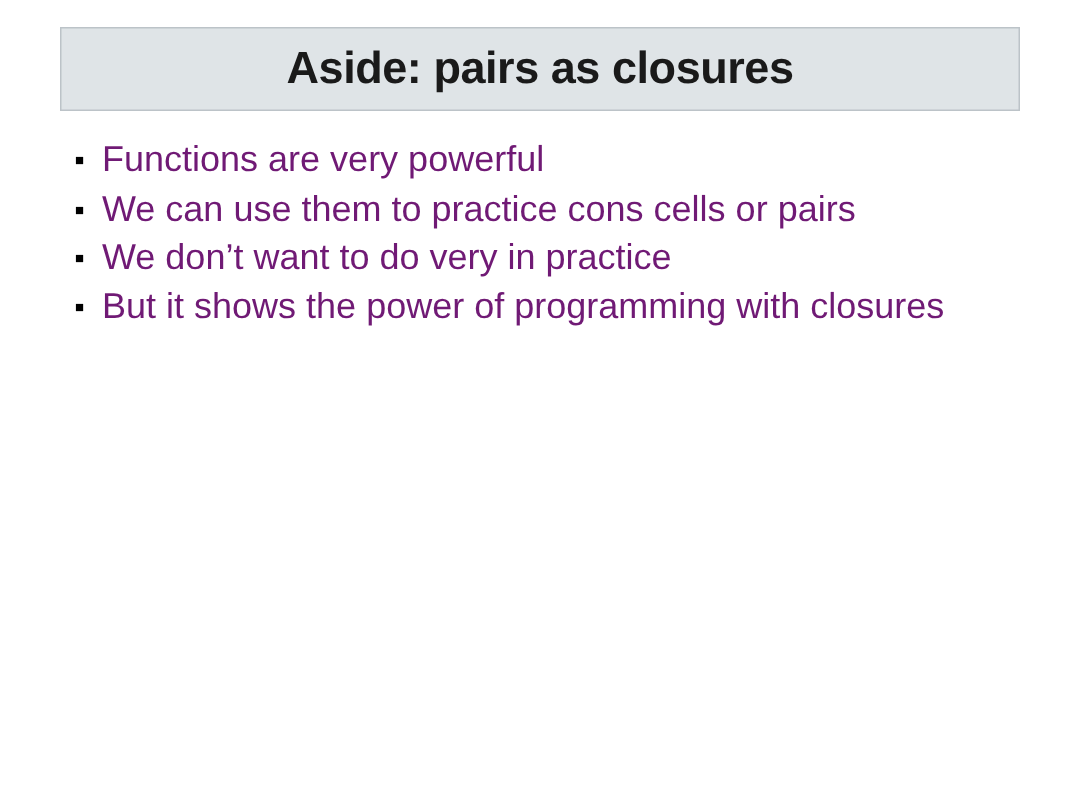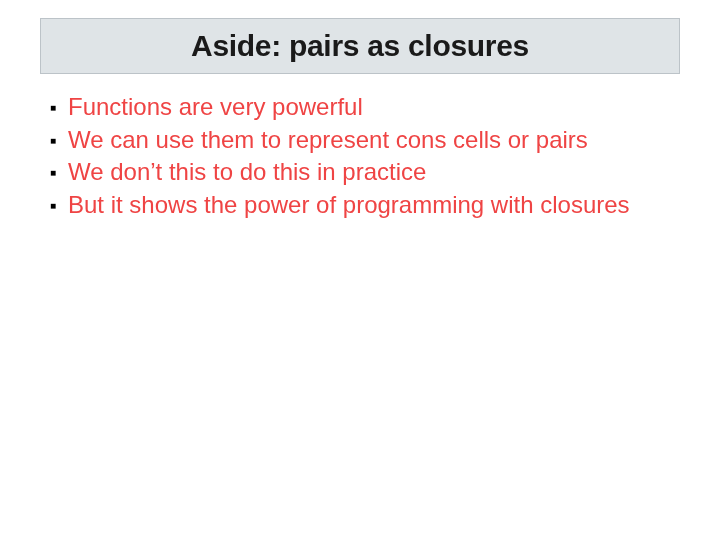--- a/index.html
+++ b/index.html
@@ -30,21 +30,21 @@
   .content {
     margin-top: 18px;
     padding-left: 6px;
   }
   ul.bullets {
     list-style: none;
   }
   ul.bullets li {
     font-size: 24px;
     line-height: 1.28;
-    color: #ef4444;
+    color: #701a75;
     padding-left: 22px;
     position: relative;
     margin-bottom: 2px;
   }
   ul.bullets li::before {
     content: "■";
     font-size: 10px;
     position: absolute;
     left: 4px;
     top: 10px;
@@ -54,18 +54,18 @@
 </head>
 <body>
 
 <div class="slide">
   <div class="title-bar">
     <h1>Aside: pairs as closures</h1>
   </div>
   <div class="content">
     <ul class="bullets">
       <li>Functions are very powerful</li>
-      <li>We can use them to represent cons cells or pairs</li>
-      <li>We don’t this to do this in practice</li>
+      <li>We can use them to practice cons cells or pairs</li>
+      <li>We don’t want to do very in practice</li>
       <li>But it shows the power of programming with closures</li>
     </ul>
   </div>
 </div>
 
 </body></html>

